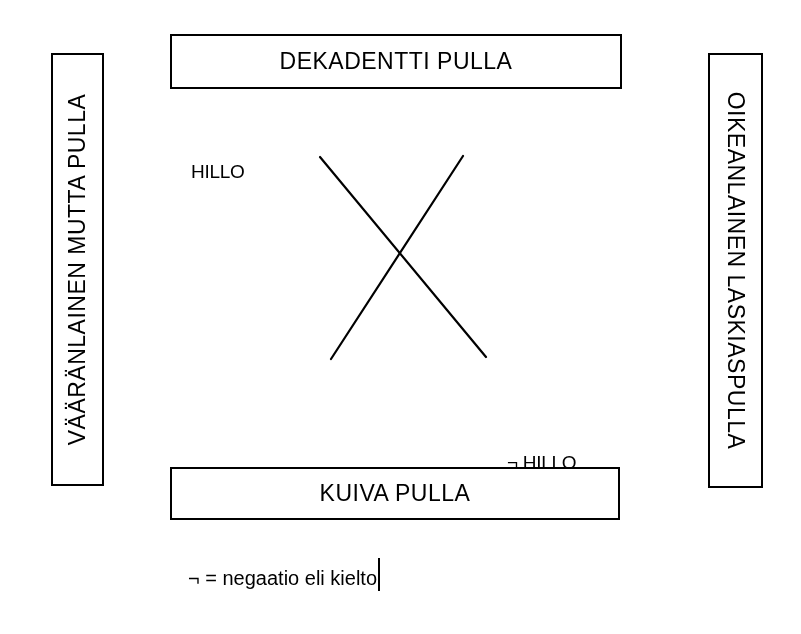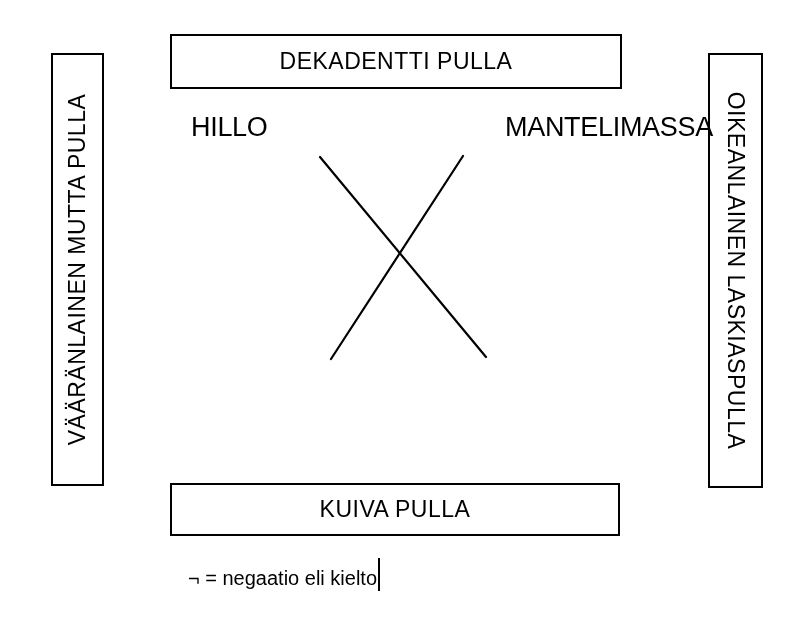--- a/index.html
+++ b/index.html
@@ -26,32 +26,33 @@
     justify-content: center;
     box-sizing: border-box;
   }
   .box-label {
     font-size: 23px;
     letter-spacing: 0.5px;
     white-space: nowrap;
     color: var(--ink, #000000);
   }
   .box-top    { left: 170px; top: 34px;  width: 452px; height: 55px; }
-  .box-bottom { left: 170px; top: 483px; width: 450px; height: 53px; align-items: center; }
+  .box-bottom { left: 170px; top: 467px; width: 450px; height: 53px; align-items: center; }
   .box-left   { left: 51px;  top: 53px;  width: 53px;  height: 433px; }
   .box-right  { left: 708px; top: 53px;  width: 55px;  height: 435px; }
   .rot-ccw { transform: rotate(-90deg); }
   .rot-cw  { transform: rotate(90deg); }
   .corner-label {
     position: absolute;
-    font-size: 27px;
+    font-size: 19px;
     letter-spacing: -0.3px;
     line-height: 25px;
     white-space: nowrap;
     color: var(--ink, #000000);
+    margin-top: 44px;
   }
   .corner-tl { left: 191px; top: 115px; }
   .corner-tr { left: 505px; top: 115px; }
   .corner-bl { left: 188px; top: 406px; }
   .corner-br { left: 507px; top: 406px; }
   .diagonals {
     position: absolute;
     left: 0; top: 0;
     width: 801px; height: 634px;
     pointer-events: none;
@@ -95,23 +96,23 @@
   <div class="box box-left">
     <span class="box-label rot-ccw">VÄÄRÄNLAINEN MUTTA PULLA</span>
   </div>
 
   <div class="box box-right">
     <span class="box-label rot-cw">OIKEANLAINEN LASKIASPULLA</span>
   </div>
 
   <span class="corner-label corner-tl">HILLO</span>
 
-  <span class="corner-label corner-tr">MANTELIMASSA</span>
 
 
+  <span class="corner-label corner-br">¬ HILLO</span>
 
   <svg class="diagonals" viewBox="0 0 801 634" xmlns="http://www.w3.org/2000/svg">
     <line x1="320" y1="157" x2="486" y2="357"></line>
     <line x1="463" y1="156" x2="331" y2="359"></line>
   </svg>
 
   <div class="caption-line">
     <span>¬ = negaatio eli kielto</span><span class="caret"></span>
   </div>
 

